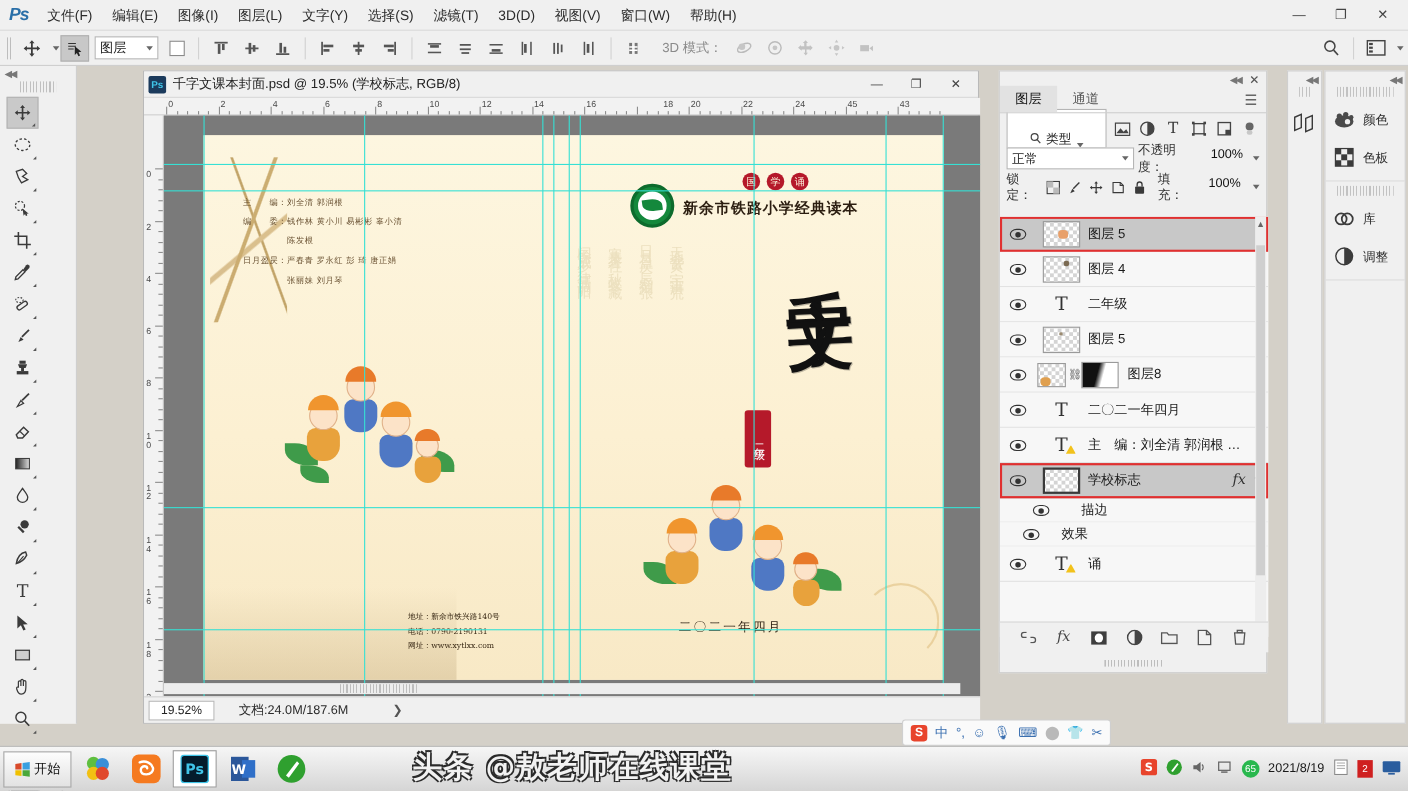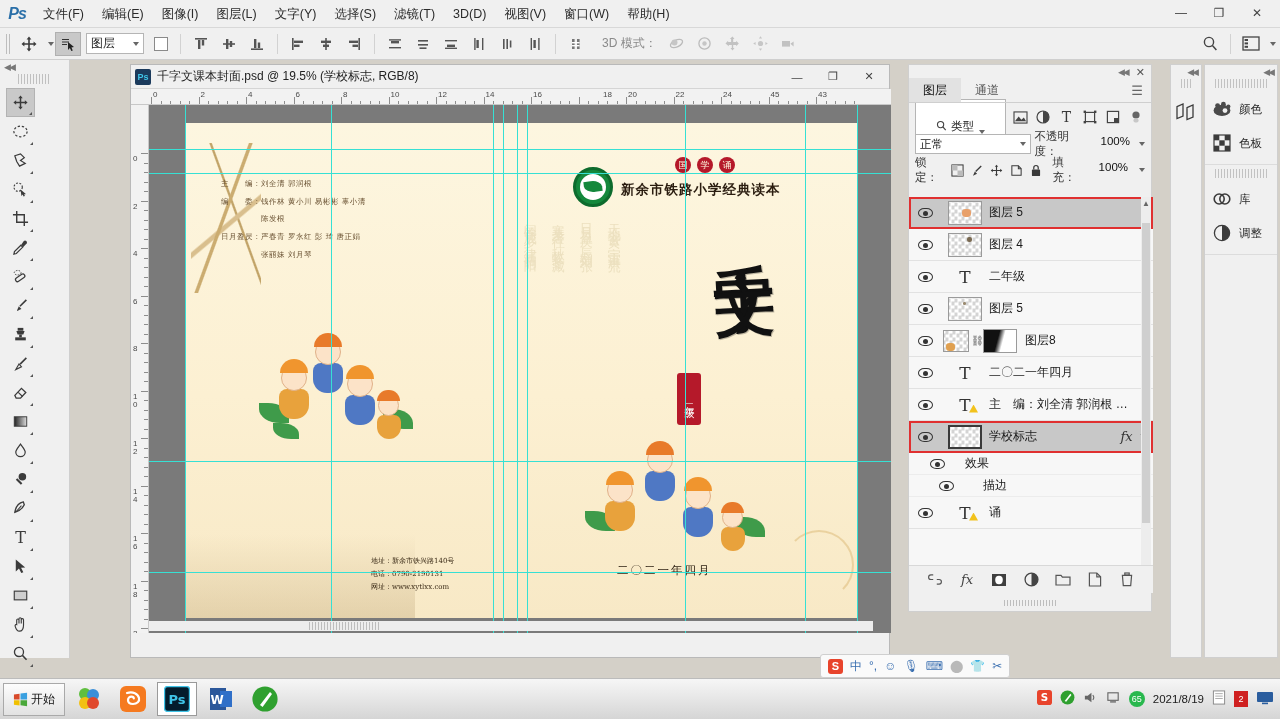--- a/index.html
+++ b/index.html
@@ -971,20 +971,25 @@
         <div class="guide-h" style="top:50px;"></div>
         <div class="guide-h" style="top:338px;"></div>
         <div class="guide-h" style="top:449px;"></div>
       </div>
     </div>
 
     <div class="hscroll">
       <div class="hscroll-thumb"></div>
     </div>
 
+    <div class="statusbar">
+      <div class="zoomfield">19.52%</div>
+      <div class="docinfo">文档:24.0M/187.6M</div>
+      <div class="docarrow">❯</div>
+    </div>
   </div>
 
   <div class="layerspanel">
     <div class="lp-top">
       <span class="dbl-arrow">◀◀</span>
       <span style="font-size:11px;color:#555;">✕</span>
     </div>
     <div class="lp-tabs">
       <div class="lp-tab sel">图层</div>
       <div class="lp-tab">通道</div>
@@ -1171,31 +1176,31 @@
             <div class="eye"></div>
           </div>
         <div class="thumbcell">
           <div class="thumb frame"></div>
         </div>
         <div class="lname">学校标志</div>
         <div class="fxmark">fx</div>
         <div class="chev">⌃</div>
       </div>
 
+      <div class="subrow deep">
+        <div class="eyecol">
+            <div class="eye"></div>
+          </div>
+        <div class="subname">描边</div>
+      </div>
       <div class="subrow">
         <div class="eyecol">
             <div class="eye"></div>
           </div>
         <div class="subname">效果</div>
-      </div>
-      <div class="subrow deep">
-        <div class="eyecol">
-            <div class="eye"></div>
-          </div>
-        <div class="subname">描边</div>
       </div>
 
       <div class="lrow">
         <div class="eyecol">
             <div class="eye"></div>
           </div>
         <div class="ticon">T<span class="warnbadge"></span></div>
         <div class="lname">诵</div>
       </div>
     </div>
@@ -1410,13 +1415,14 @@
       <span class="tray-red">2</span>
       <span>
         <svg width="18" height="14" viewBox="0 0 18 14">
             <rect x="1" y="1" width="16" height="10" rx="1" fill="#2a5d9e"></rect>
             <rect x="6" y="11.6" width="6" height="1.6" fill="#2a5d9e"></rect>
           </svg>
       </span>
     </div>
   </div>
 
+  <div class="watermark">头条 @敖老师在线课堂</div>
 </div>
 
 </body></html>

